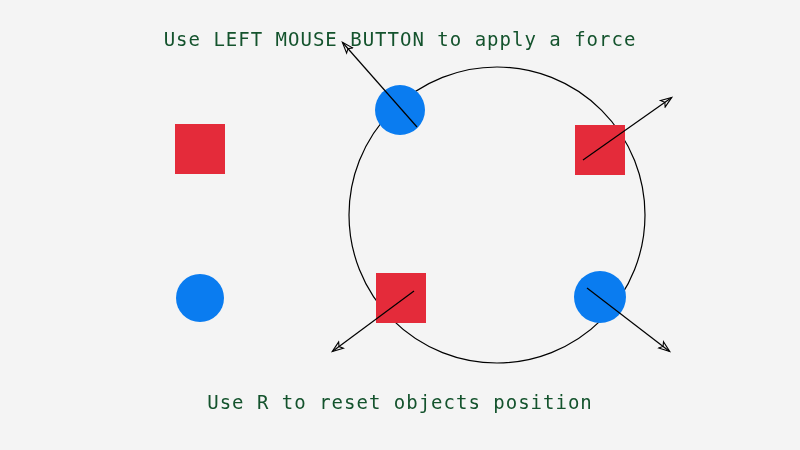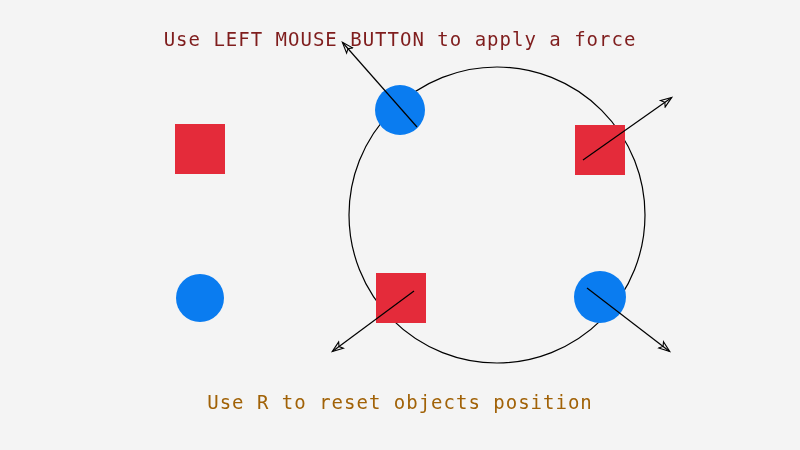--- a/index.html
+++ b/index.html
@@ -74,17 +74,17 @@
 
     <line id="force-arrow-circle-top" x1="417" y1="127" x2="343" y2="43" stroke="#000000" stroke-width="1.2" marker-end="url(#open-arrowhead)"></line>
 
     <line id="force-arrow-square-right" x1="583" y1="160" x2="671" y2="98" stroke="#000000" stroke-width="1.2" marker-end="url(#open-arrowhead)"></line>
 
     <line id="force-arrow-square-bottom" x1="414" y1="291" x2="333" y2="351" stroke="#000000" stroke-width="1.2" marker-end="url(#open-arrowhead)"></line>
 
     <line id="force-arrow-circle-bottom-right" x1="587" y1="288" x2="669" y2="351" stroke="#000000" stroke-width="1.2" marker-end="url(#open-arrowhead)"></line>
   </svg>
 
-  <div id="hint-top" class="hint-text" style="color: #7f1d1d;">Use LEFT MOUSE BUTTON to apply a force</div>
+  <div id="hint-top" class="hint-text" style="color: #14532d;">Use LEFT MOUSE BUTTON to apply a force</div>
 
-  <div id="hint-bottom" class="hint-text" style="color: #a16207;">Use R to reset objects position</div>
+  <div id="hint-bottom" class="hint-text" style="color: #14532d;">Use R to reset objects position</div>
 
 </div>
 
 </body></html>

